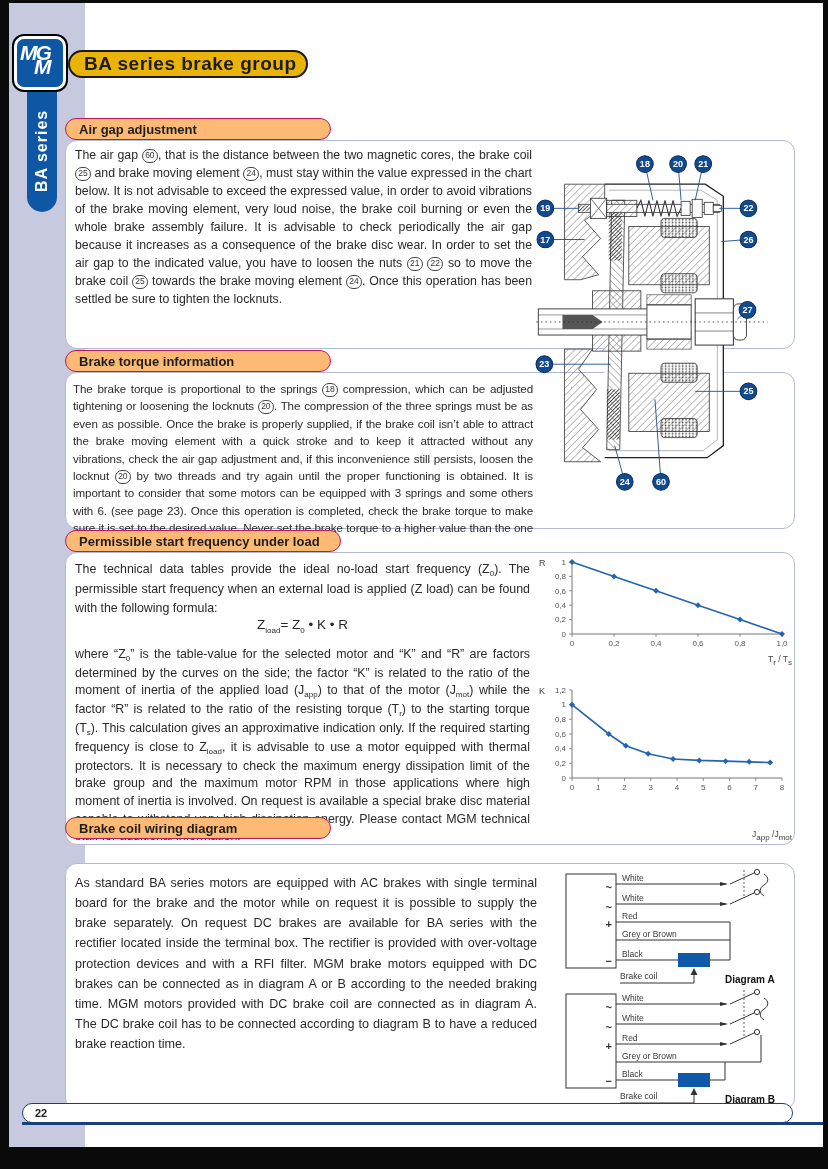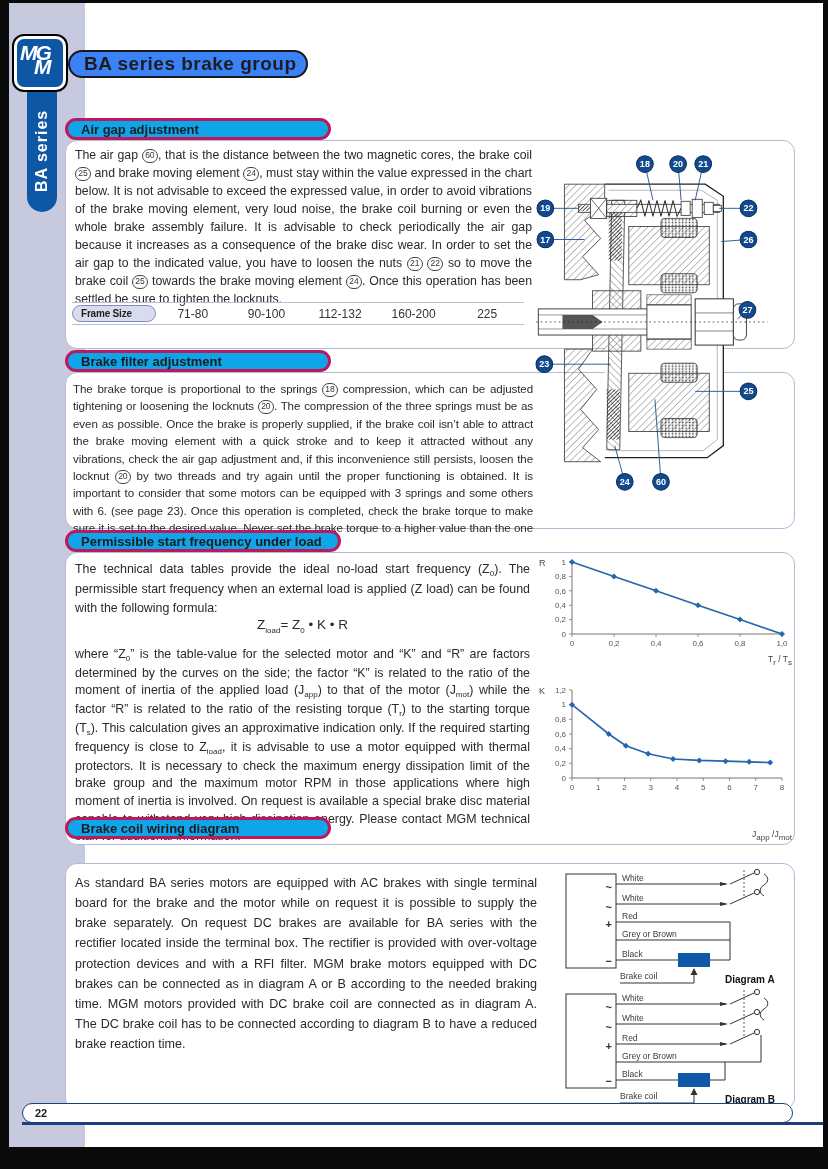--- a/index.html
+++ b/index.html
@@ -15,25 +15,25 @@
               border-radius:0 0 15px 15px;}
   #side-label{position:absolute;left:27px;top:92px;width:30px;height:118px;
               writing-mode:vertical-rl;transform:rotate(180deg);
               display:flex;align-items:center;justify-content:center;
               color:#fff;font-weight:bold;font-size:16px;letter-spacing:1px;}
   #logo{position:absolute;left:14px;top:36px;width:46px;height:48px;background:#0e57a5;
         border:3px solid #fff;box-shadow:0 0 0 2px #000;border-radius:10px;color:#fff;
         font-weight:bold;font-style:italic;line-height:1;}
   #logo .l1{font-size:21px;margin:3px 0 0 3px;letter-spacing:-2px;}
   #logo .l2{font-size:21px;margin:-7px 0 0 17px;}
-  #page-title{position:absolute;left:68px;top:50px;width:240px;height:28px;background:#3b82f6;
+  #page-title{position:absolute;left:68px;top:50px;width:240px;height:28px;background:#eab308;
               border:2px solid #1a1a1a;border-radius:15px;display:flex;align-items:center;
               padding-left:14px;font-size:19px;font-weight:bold;letter-spacing:0.5px;box-sizing:border-box;}
-  .sec-pill{position:absolute;left:65px;width:266px;height:22px;background:#0ea5e9;
-            border:3px solid #be185d;border-radius:11px;display:flex;align-items:center;
+  .sec-pill{position:absolute;left:65px;width:266px;height:22px;background:#fdba74;
+            border:1px solid #be185d;border-radius:11px;display:flex;align-items:center;
             padding-left:13px;font-size:13px;font-weight:bold;box-sizing:border-box;z-index:5;}
   .sec-box{position:absolute;left:65px;width:728px;background:#fff;border:1px solid #b3bad4;
            border-radius:12px;z-index:1;}
   .para{position:absolute;text-align:justify;z-index:3;color:#2a2a2c;}
   .circ{display:inline-block;min-width:12px;height:12px;line-height:11px;border:1px solid #444;
         border-radius:8px;font-size:8.5px;text-align:center;vertical-align:1px;padding:0 1px;color:#333;}
   sub{font-size:8px;}
   
   #air-gap-table{position:absolute;left:72px;top:302px;width:452px;z-index:3;}
   .ag-row{display:flex;align-items:center;height:21px;border-top:1px solid #b9bfd4;border-bottom:1px solid #b9bfd4;}
@@ -80,42 +80,32 @@
 </div>
 
 <div id="page-title">BA series brake group</div>
 
 <div class="sec-box" style="top:140px;height:207px;"></div>
 <div class="sec-box" style="top:372px;height:155px;"></div>
 <div class="sec-box" style="top:552px;height:291px;"></div>
 <div class="sec-box" style="top:863px;height:245px;"></div>
 
 <div class="sec-pill" style="top:118px;">Air gap adjustment</div>
-<div class="sec-pill" style="top:350px;">Brake filter adjustment</div>
+<div class="sec-pill" style="top:350px;">Brake torque information</div>
 <div class="sec-pill" style="top:530px;width:276px;text-align:right;">Permissible start frequency under load</div>
 <div class="sec-pill" style="top:817px;">Brake coil wiring diagram</div>
 
 <div class="para" style="left:75px;top:147px;width:457px;font-size:12.3px;line-height:1.46;">The air gap <span class="circ">60</span>, that is the distance between the two magnetic cores, the brake coil <span class="circ">25</span> and brake moving element <span class="circ">24</span>, must stay within the value expressed in the chart below. It is not advisable to exceed the expressed value, in order to avoid vibrations of the brake moving element, very loud noise, the brake coil burning or even the whole brake assembly failure. It is advisable to check periodically the air gap because it increases as a consequence of the brake disc wear. In order to set the air gap to the indicated value, you have to loosen the nuts <span class="circ">21</span> <span class="circ">22</span> so to move the brake coil <span class="circ">25</span> towards the brake moving element <span class="circ">24</span>. Once this operation has been settled be sure to tighten the locknuts.</div>
 <div class="para" style="left:73px;top:380px;width:460px;font-size:11.6px;line-height:1.5;letter-spacing:-0.1px;">The brake torque is proportional to the springs <span class="circ">18</span> compression, which can be adjusted tightening or loosening the locknuts <span class="circ">20</span>. The compression of the three springs must be as even as possible. Once the brake is properly supplied, if the brake coil isn’t able to attract the brake moving element with a quick stroke and to keep it attracted without any vibrations, check the air gap adjustment and, if this inconvenience still persists, loosen the locknut <span class="circ">20</span> by two threads and try again until the proper functioning is obtained. It is important to consider that some motors can be equipped with 3 springs and some others with 6. (see page 23). Once this operation is completed, check the brake torque to make sure it is set to the desired value. Never set the brake torque to a higher value than the one indicated on the motor nameplate.</div>
 <div class="para" style="left:75px;top:560px;width:455px;font-size:12.4px;line-height:1.5;">The technical data tables provide the ideal no-load start frequency (Z<sub>0</sub>). The permissible start frequency when an external load is applied (Z load) can be found with the following formula:</div>
 <div id="formula">Z<sub>load</sub>= Z<sub>0</sub> • K • R</div>
 <div class="para" style="left:75px;top:646px;width:455px;font-size:12.4px;line-height:1.42;">where “Z<sub>0</sub>” is the table-value for the selected motor and “K” and “R” are factors determined by the curves on the side; the factor “K” is related to the ratio of the moment of inertia of the applied load (J<sub>app</sub>) to that of the motor (J<sub>mot</sub>) while the factor “R” is related to the ratio of the resisting torque (T<sub>r</sub>) to the starting torque (T<sub>s</sub>). This calculation gives an approximative indication only. If the required starting frequency is close to Z<sub>load</sub>, it is advisable to use a motor equipped with thermal protectors. It is necessary to check the maximum energy dissipation limit of the brake group and the maximum motor RPM in those applications where high moment of inertia is involved. On request is available a special brake disc material capable to withstand very high dissipation energy. Please contact MGM technical staff for additional information.</div>
 <div class="para" style="left:75px;top:873px;width:462px;font-size:12.6px;line-height:1.6;">As standard BA series motors are equipped with AC brakes with single terminal board for the brake and the motor while on request it is possible to supply the brake separately. On request DC brakes are available for BA series with the rectifier located inside the terminal box. The rectifier is provided with over-voltage protection devices and with a RFI filter. MGM brake motors equipped with DC brakes can be connected as in diagram A or B according to the needed braking time. MGM motors provided with DC brake coil are connected as in diagram A. The DC brake coil has to be connected according to diagram B to have a reduced brake reaction time.</div>
 
 <div id="air-gap-table">
-  <div class="ag-row">
-    <div class="ag-label">Frame Size</div>
-    <div class="ag-vals">
-      <span>71-80</span>
-      <span>90-100</span>
-      <span>112-132</span>
-      <span>160-200</span>
-      <span>225</span>
-    </div>
-  </div>
 </div>
 
 <div style="position:absolute;left:534px;top:148px;z-index:4;">
 <svg width="258" height="362" viewBox="0 0 256 360">
   <defs>
     <pattern id="h1" width="5" height="5" patternTransform="rotate(45)" patternUnits="userSpaceOnUse">
       <line x1="0" y1="0" x2="0" y2="5" stroke="#7a7a7a" stroke-width="1"></line>
     </pattern>
     <pattern id="h2" width="5" height="5" patternTransform="rotate(-45)" patternUnits="userSpaceOnUse">
       <line x1="0" y1="0" x2="0" y2="5" stroke="#7a7a7a" stroke-width="1"></line>

